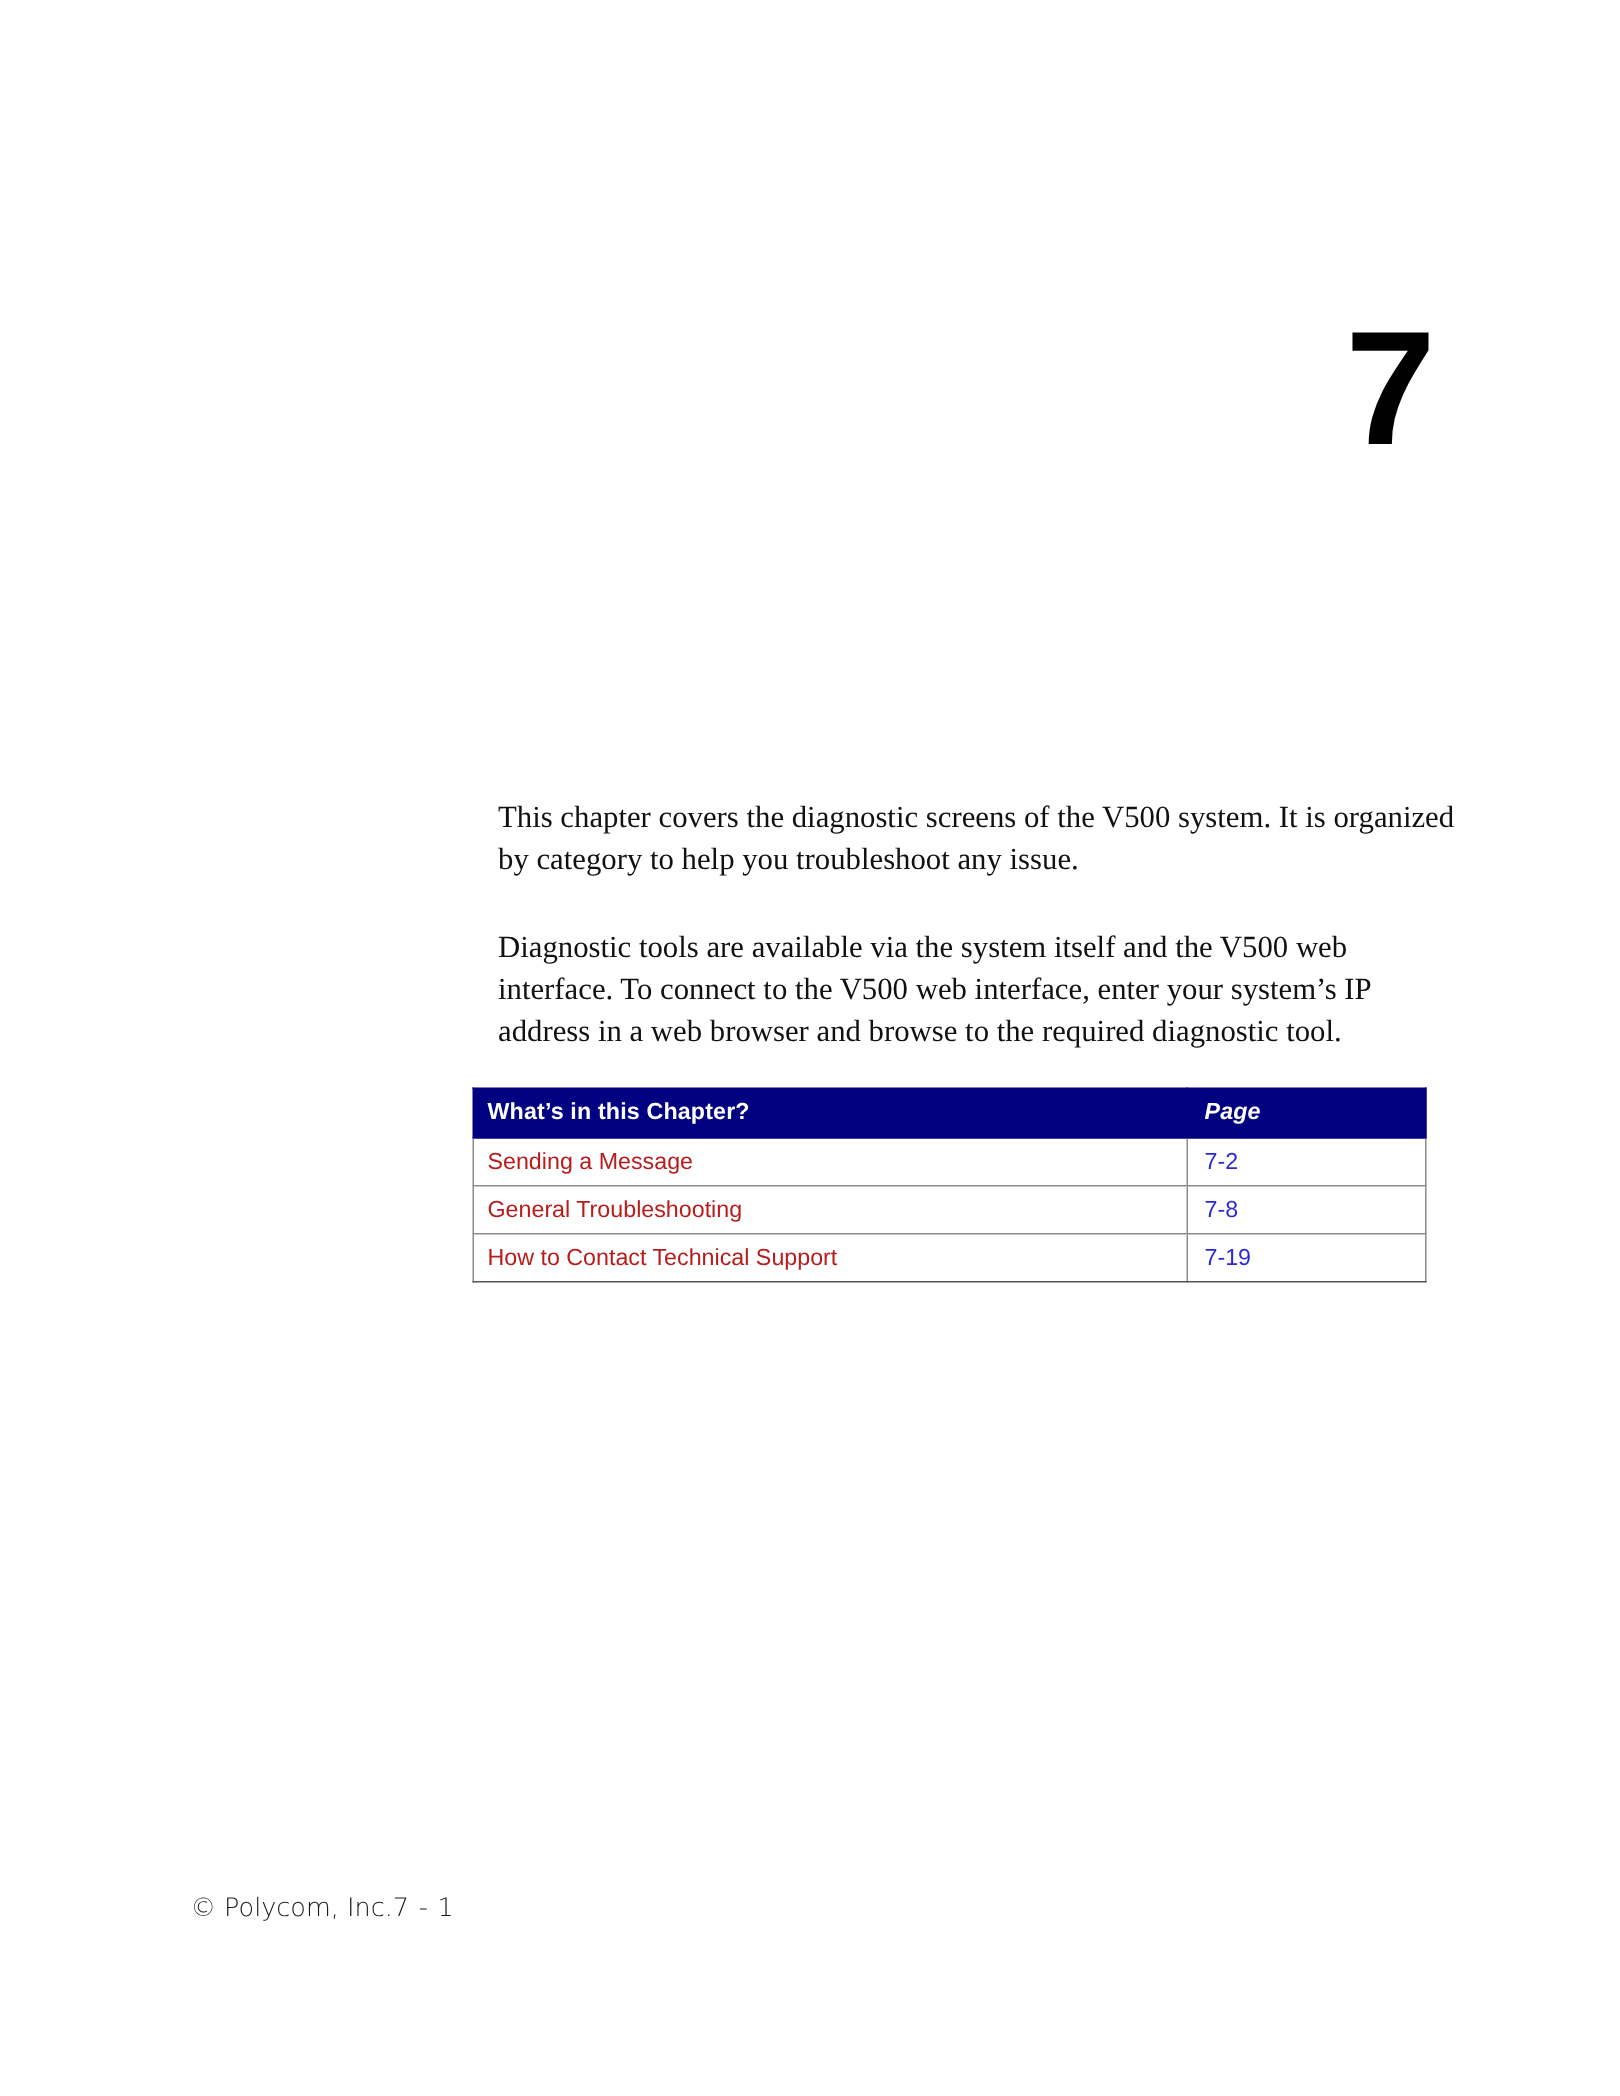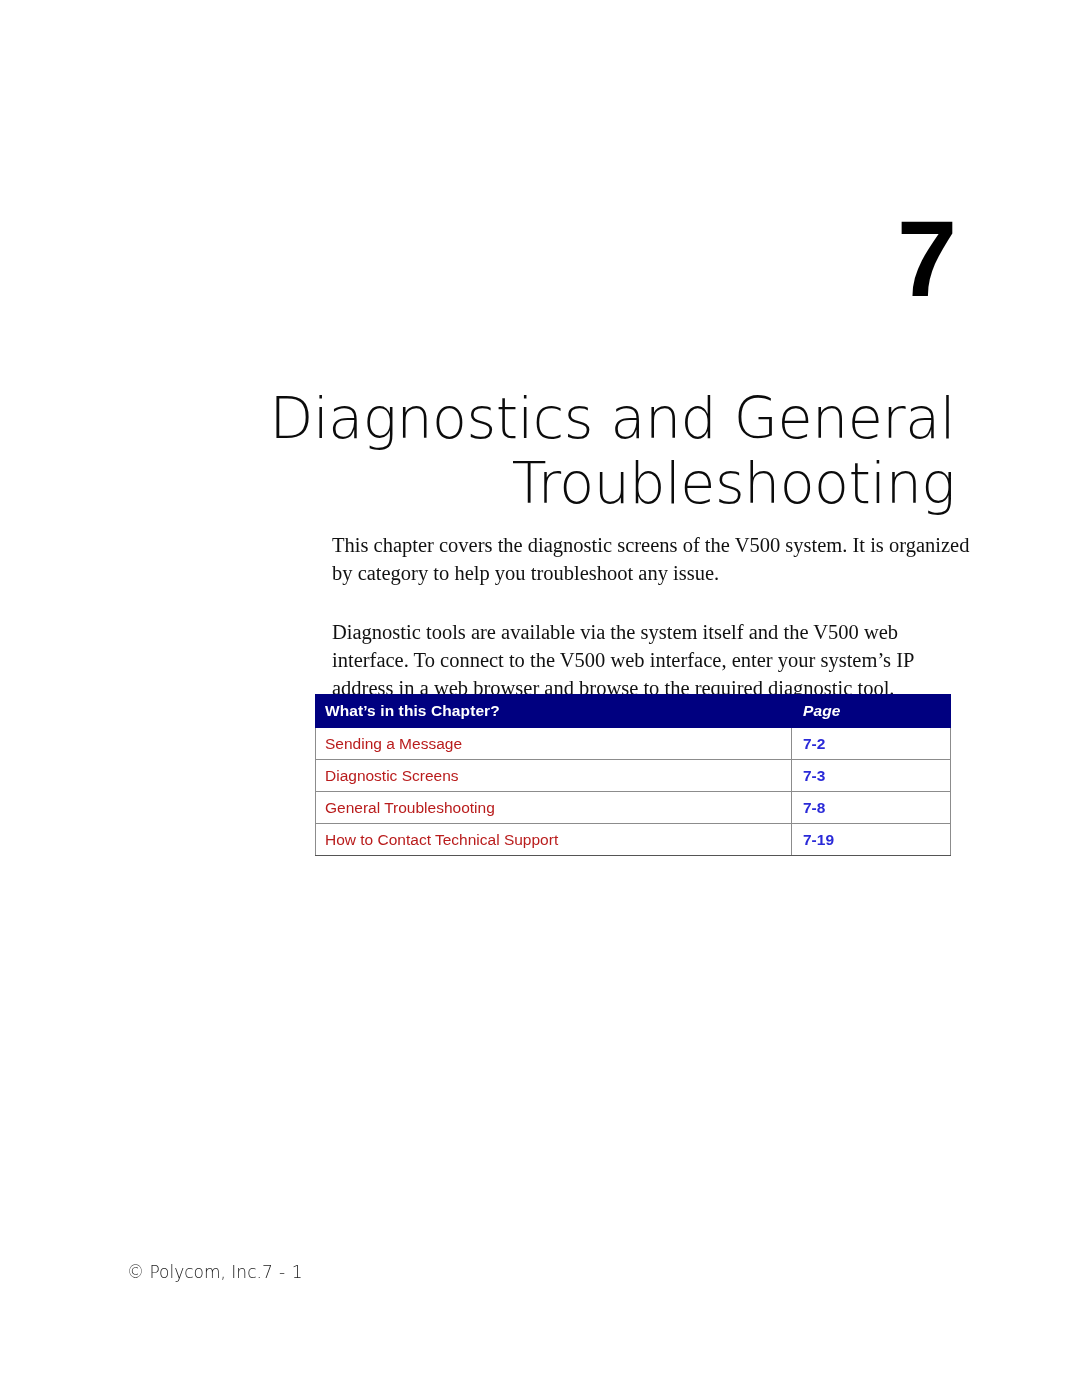--- a/index.html
+++ b/index.html
@@ -74,21 +74,21 @@
     line-height: 1.38;
     color: #111111;
     text-align: left;
   }
   .intro p:last-child { margin-bottom: 0; }
 
   
   .chapter-table {
     position: absolute;
     left: 315px;
-    top: 694px;
+    top: 725px;
     width: 635px;
     border-collapse: collapse;
     table-layout: fixed;
     font-family: "Liberation Sans", sans-serif;
   }
   .chapter-table col.col-topic { width: 476px; }
   .chapter-table col.col-page  { width: 159px; }
 
   .chapter-table thead th {
     background: #000080;
@@ -113,21 +113,20 @@
     height: 19px;
     font-size: 15.5px;
     color: #2a2ad8;
     background: #ffffff;
     vertical-align: middle;
     overflow: hidden;
     white-space: nowrap;
   }
   .chapter-table tbody td.td-page {
     padding-left: 11px;
-    font-weight: bold;
   }
   .chapter-table tbody tr:last-child td {
     border-bottom: 1px solid #555555;
   }
   .toc-link {
     color: #b91c1c;
     text-decoration: none;
     cursor: pointer;
   }
 
@@ -148,24 +147,20 @@
   }
   .footer-right { letter-spacing: 0.5px; }
 </style>
 </head>
 <body>
 
 <div class="page">
 
   <div class="chapter-number">7</div>
 
-  <h1 class="chapter-title">
-    <span class="title-line">Diagnostics and General</span>
-    <span class="title-line">Troubleshooting</span>
-  </h1>
 
   <div class="intro">
     <p>This chapter covers the diagnostic screens of the V500 system. It is organized by category to help you troubleshoot any issue.</p>
     <p>Diagnostic tools are available via the system itself and the V500 web interface. To connect to the V500 web interface, enter your system’s IP address in a web browser and browse to the required diagnostic tool.</p>
   </div>
 
   <table class="chapter-table">
     <colgroup>
       <col class="col-topic">
       <col class="col-page">
@@ -178,26 +173,20 @@
     </thead>
     <tbody>
       <tr>
         <td class="td-topic">
           <span class="toc-link">Sending a Message</span>
         </td>
         <td class="td-page">7-2</td>
       </tr>
       <tr>
         <td class="td-topic">
-          <span class="toc-link">Diagnostic Screens</span>
-        </td>
-        <td class="td-page">7-3</td>
-      </tr>
-      <tr>
-        <td class="td-topic">
           <span class="toc-link">General Troubleshooting</span>
         </td>
         <td class="td-page">7-8</td>
       </tr>
       <tr>
         <td class="td-topic">
           <span class="toc-link">How to Contact Technical Support</span>
         </td>
         <td class="td-page">7-19</td>
       </tr>

